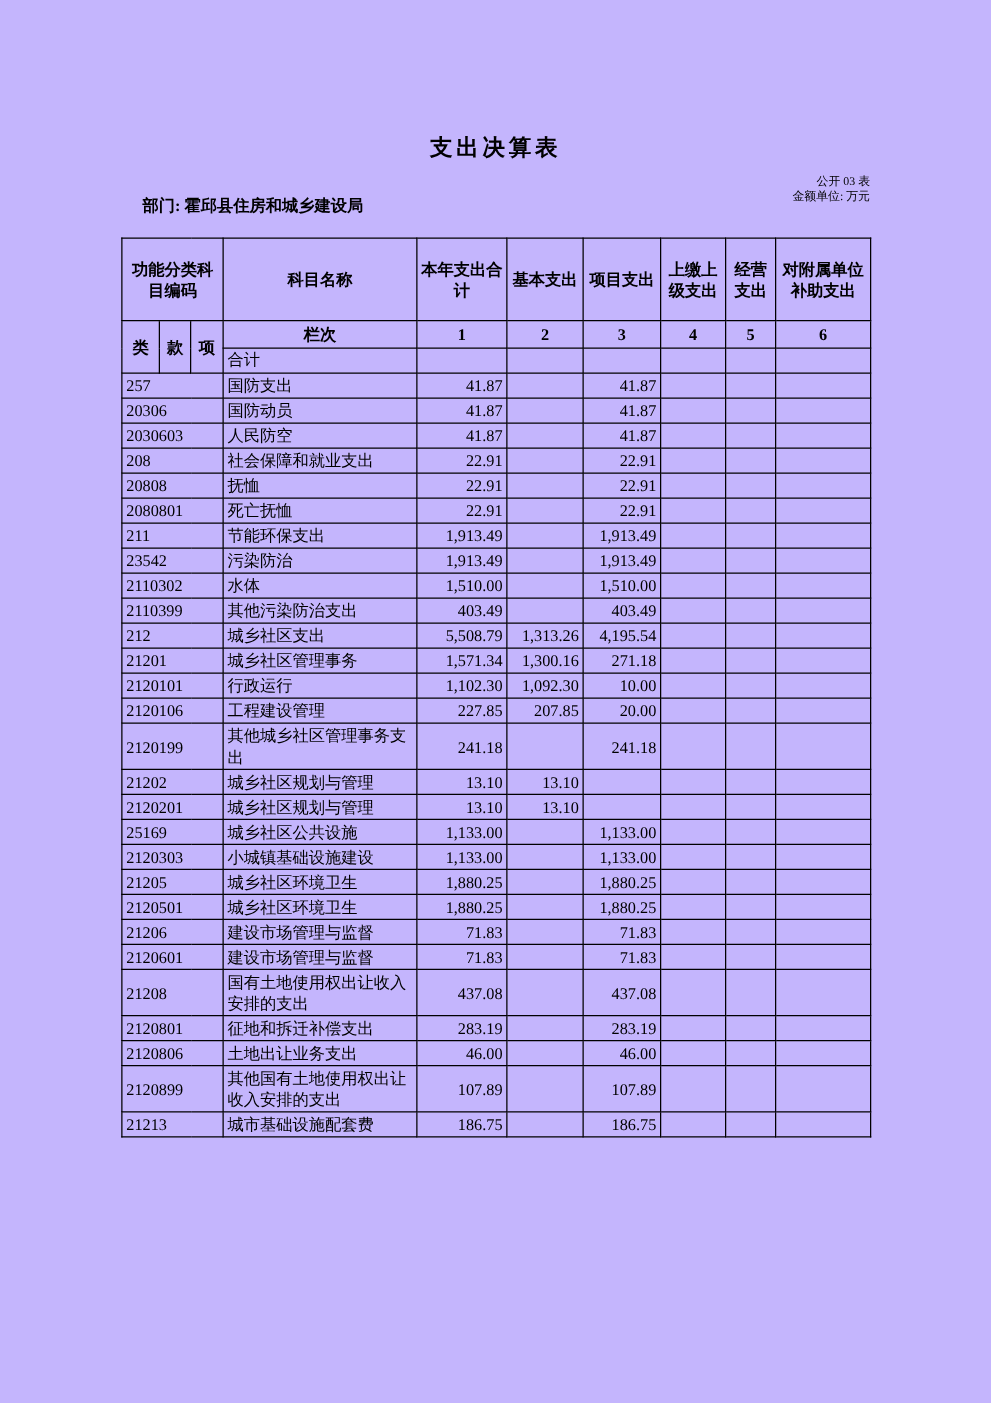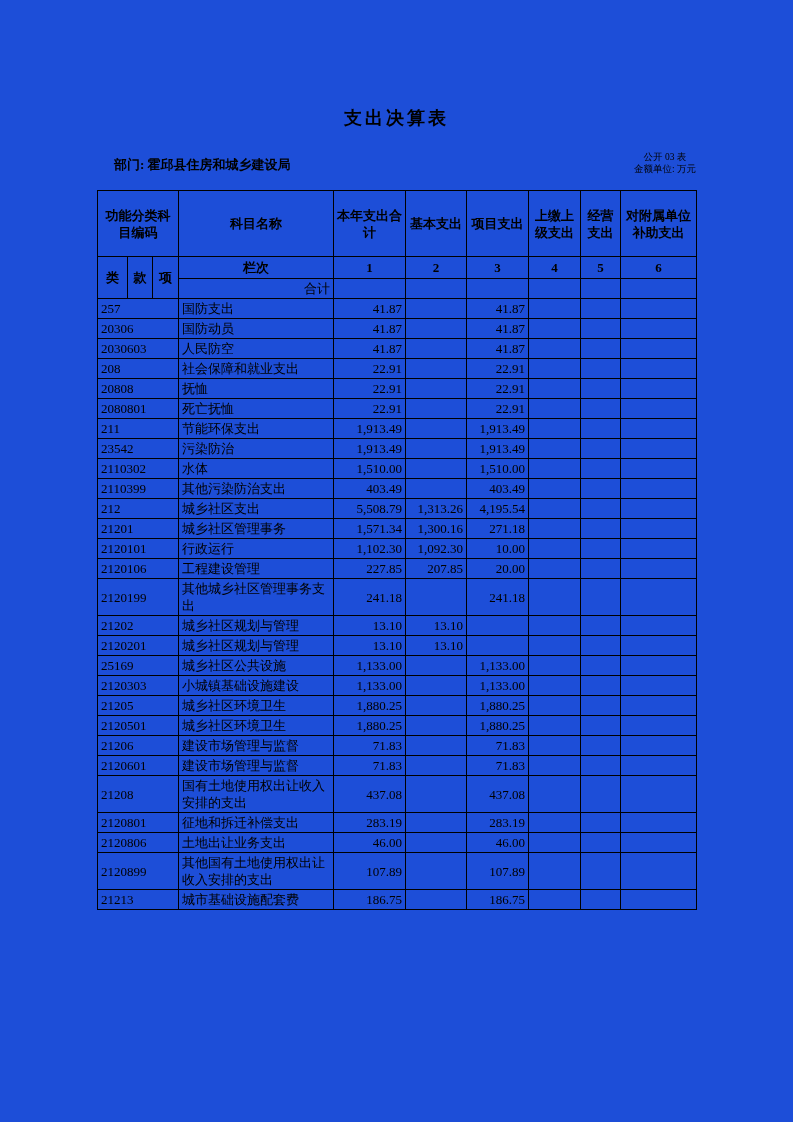--- a/index.html
+++ b/index.html
@@ -3,39 +3,39 @@
 <meta charset="utf-8">
 <style>
   * { margin: 0; padding: 0; box-sizing: border-box; }
   html, body { background: #888; }
   body { font-family: "Liberation Serif", "DejaVu Serif", serif; }
   .page {
     position: relative;
     width: 793px;
     height: 1122px;
     margin: 0 auto;
-    background: #1d4ed8;
+    background: #c4b5fd;
     overflow: hidden;
     color: #000;
   }
   .title {
     position: absolute;
     top: 106px;
     left: 0;
     right: 0;
     text-align: center;
     font-size: 18px;
     font-weight: bold;
     letter-spacing: 3px;
   }
   .meta-right {
     position: absolute;
-    top: 151px;
+    top: 140px;
     right: 97px;
-    text-align: center;
+    text-align: right;
     font-size: 9.5px;
     line-height: 12px;
     margin-left: 22px;
   }
   .dept {
     position: absolute;
     top: 156px;
     left: 114px;
     font-size: 13px;
     font-weight: bold;
@@ -53,21 +53,21 @@
     border: 1px solid #000;
     padding: 1px 3px;
     line-height: 17px;
     vertical-align: middle;
     overflow: hidden;
     word-break: break-all;
   }
   table.acct thead th { font-weight: bold; text-align: center; }
   tr.hrowA th { height: 66px; }
   tr.hrowB th { height: 22px; font-weight: bold; text-align: center; }
-  tr.hrowC td { height: 18px; text-align: right; }
+  tr.hrowC td { height: 18px; text-align: left; font-family: Liberation Mono, monospace; }
   td.code  { text-align: left; padding-left: 4px; }
   td.name  { text-align: left; padding-left: 4px; }
   td.name.indent { }
   td.num   { text-align: right; padding-right: 3px; }
   tbody tr { height: 20px; }
 </style>
 </head>
 <body>
 
 <div class="page">

